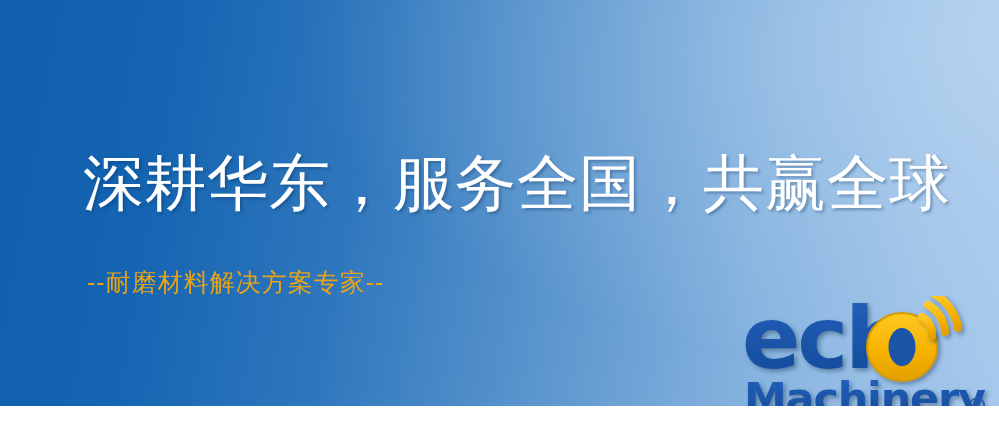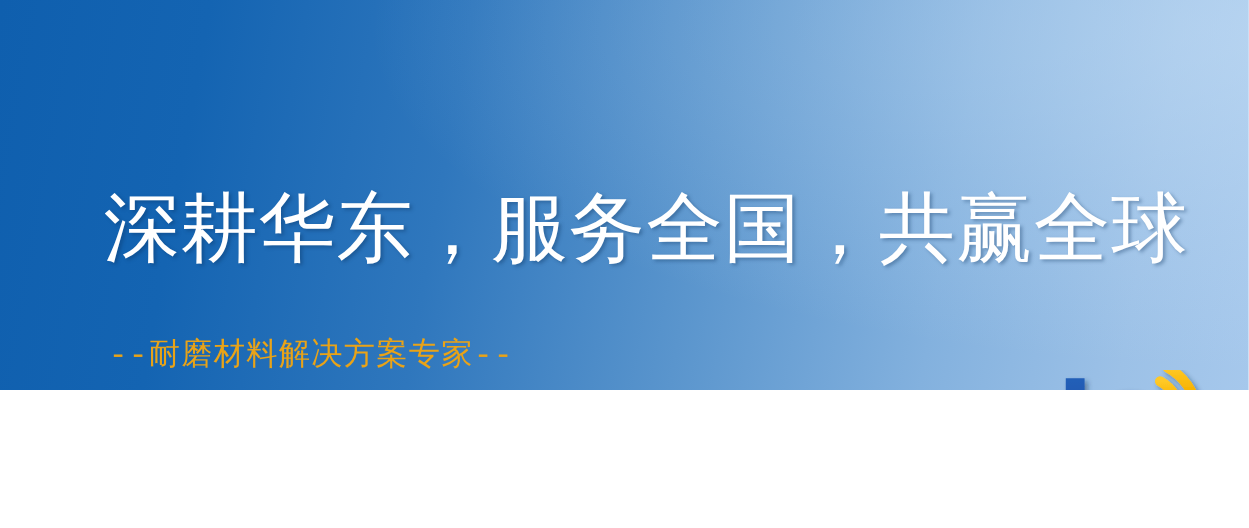--- a/index.html
+++ b/index.html
@@ -8,21 +8,21 @@
     padding: 0;
     background: #ffffff;
   }
   body {
     font-family: "Liberation Sans", sans-serif;
   }
 
   .banner {
     position: relative;
     width: 999px;
-    height: 312px;
+    height: 406px;
     overflow: hidden;
     background: linear-gradient(100deg,
         #0f5fae 0%,
         #1464b2 16%,
         #2f77bd 36%,
         #5a95cd 56%,
         #83b1de 75%,
         #9cc1e7 90%,
         #a6c8ec 100%);
   }
@@ -51,21 +51,21 @@
     white-space: nowrap;
     text-shadow: 2px 2px 3px rgba(10, 45, 90, 0.35);
     z-index: 3;
   }
 
   .subtitle {
     position: absolute;
     left: 87px;
     top: 266px;
     color: #e9a317;
-    font-family: Liberation Mono, monospace;
+    font-family: Liberation Sans, sans-serif;
     font-size: 25px;
     letter-spacing: 1px;
     white-space: nowrap;
     z-index: 3;
     text-align: center;
   }
 
   
   .logo {
     position: absolute;

